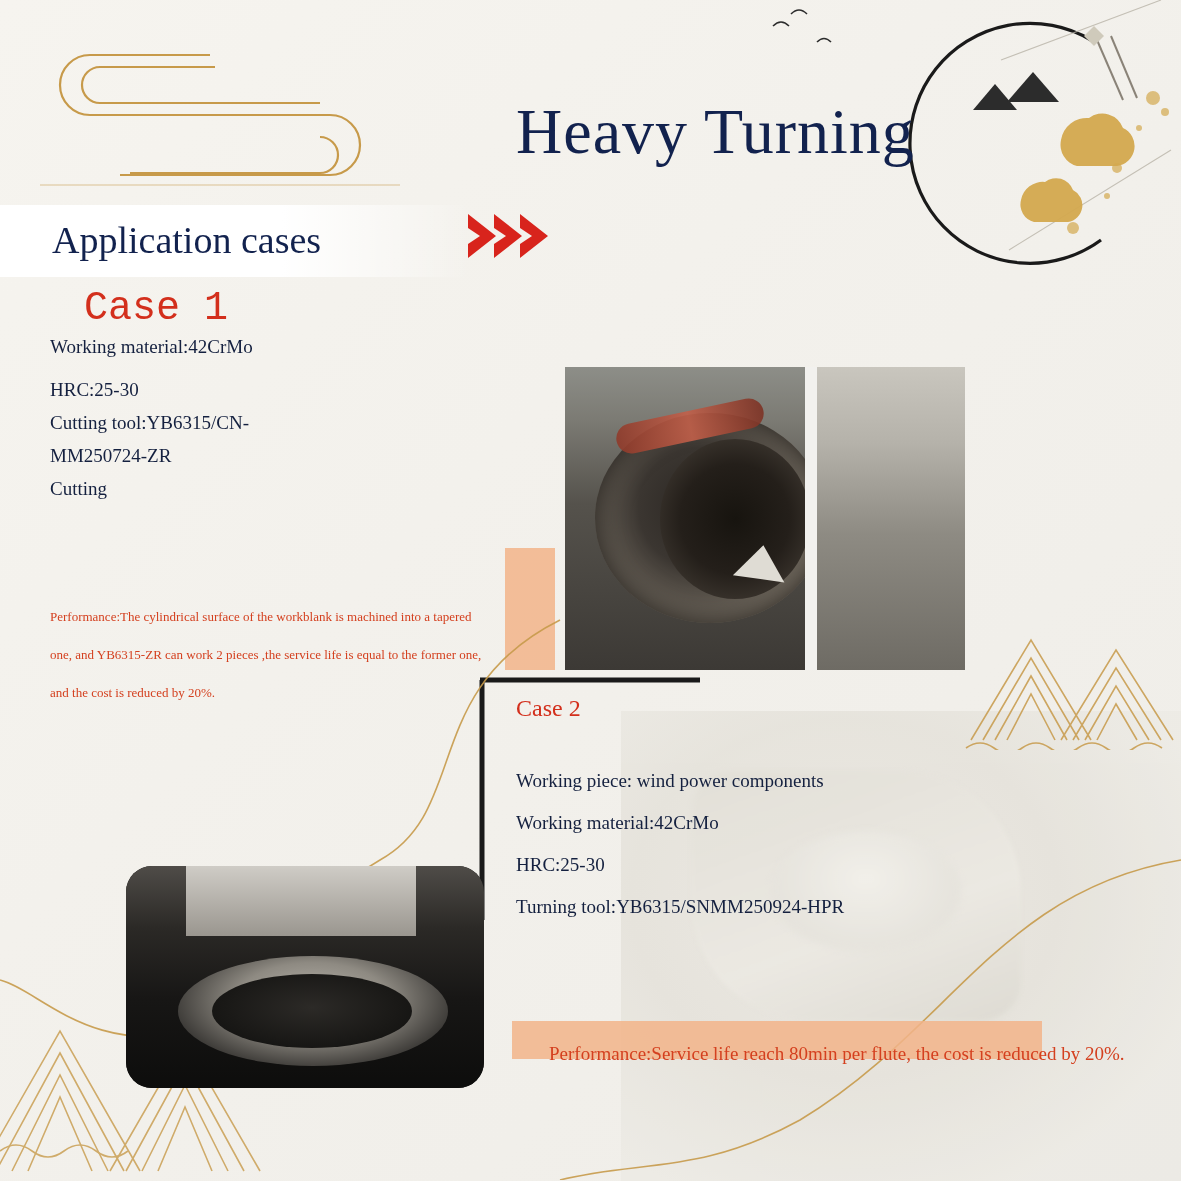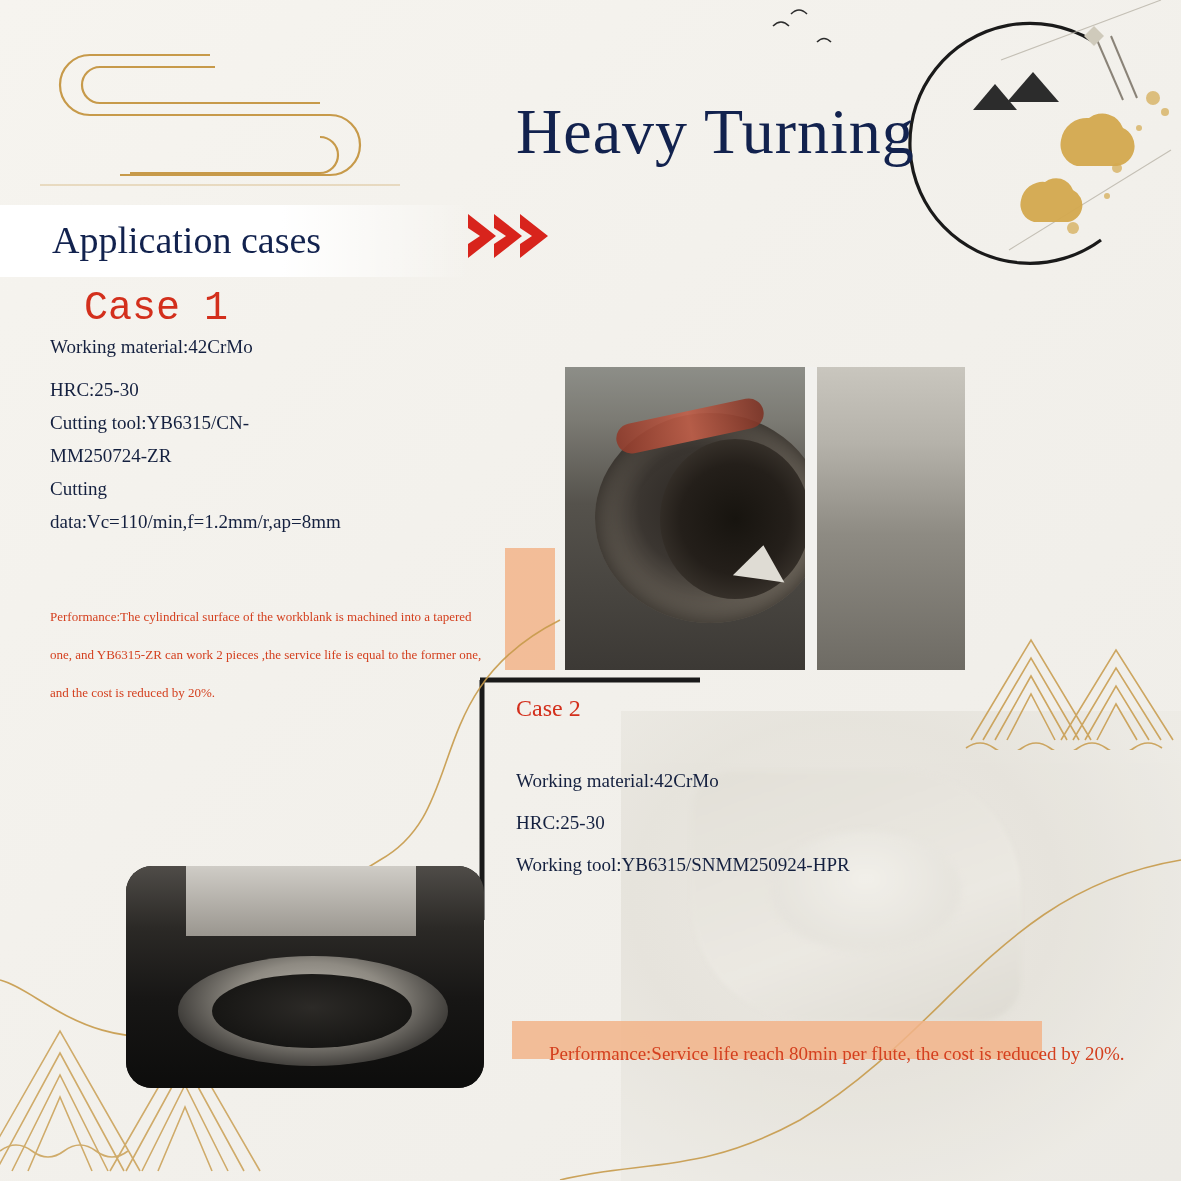--- a/index.html
+++ b/index.html
@@ -408,21 +408,20 @@
     </svg>
   </div>
 
   <div class="case1-head">Case 1</div>
   <div class="case1-body">
     <span class="l">Working material:42CrMo</span>
     <span class="l" style="margin-top:10px;display:block;">HRC:25-30</span>
     <span class="l">Cutting tool:YB6315/CN-</span>
     <span class="l">MM250724-ZR</span>
     <span class="l">Cutting</span>
-    <span class="l">data:Vc=110/min,f=1.2mm/r,ap=8mm</span>
   </div>
 
   <div class="perf1-band"></div>
   <div class="perf1">Performance:The cylindrical surface of the workblank is machined into a tapered one, and YB6315-ZR can work 2 pieces ,the service life is equal to the former one, and the cost is reduced by 20%.</div>
 
   <div class="photo1">
     <div class="shop"></div>
     <div class="ring"></div>
     <div class="ring2"></div>
     <div class="redband"></div>
@@ -447,21 +446,22 @@
 
   <div class="photo2">
     <div class="mach"></div>
     <div class="headstock"></div>
     <div class="workpiece"></div>
     <div class="workpiece2"></div>
   </div>
 
   <div class="case2-head">Case 2</div>
   <div class="case2-body">
+    <span class="l">Working piece: wind power components</span>
     <span class="l">Working material:42CrMo</span>
     <span class="l">HRC:25-30</span>
-    <span class="l">Working tool:YB6315/SNMM250924-HPR</span>
+    <span class="l">Turning tool:YB6315/SNMM250924-HPR</span>
   </div>
 
   <div class="perf2-band"></div>
   <div class="perf2">Performance:Service life reach 80min per flute, the cost is reduced by 20%.</div>
 
 </div>
 
 </body></html>

